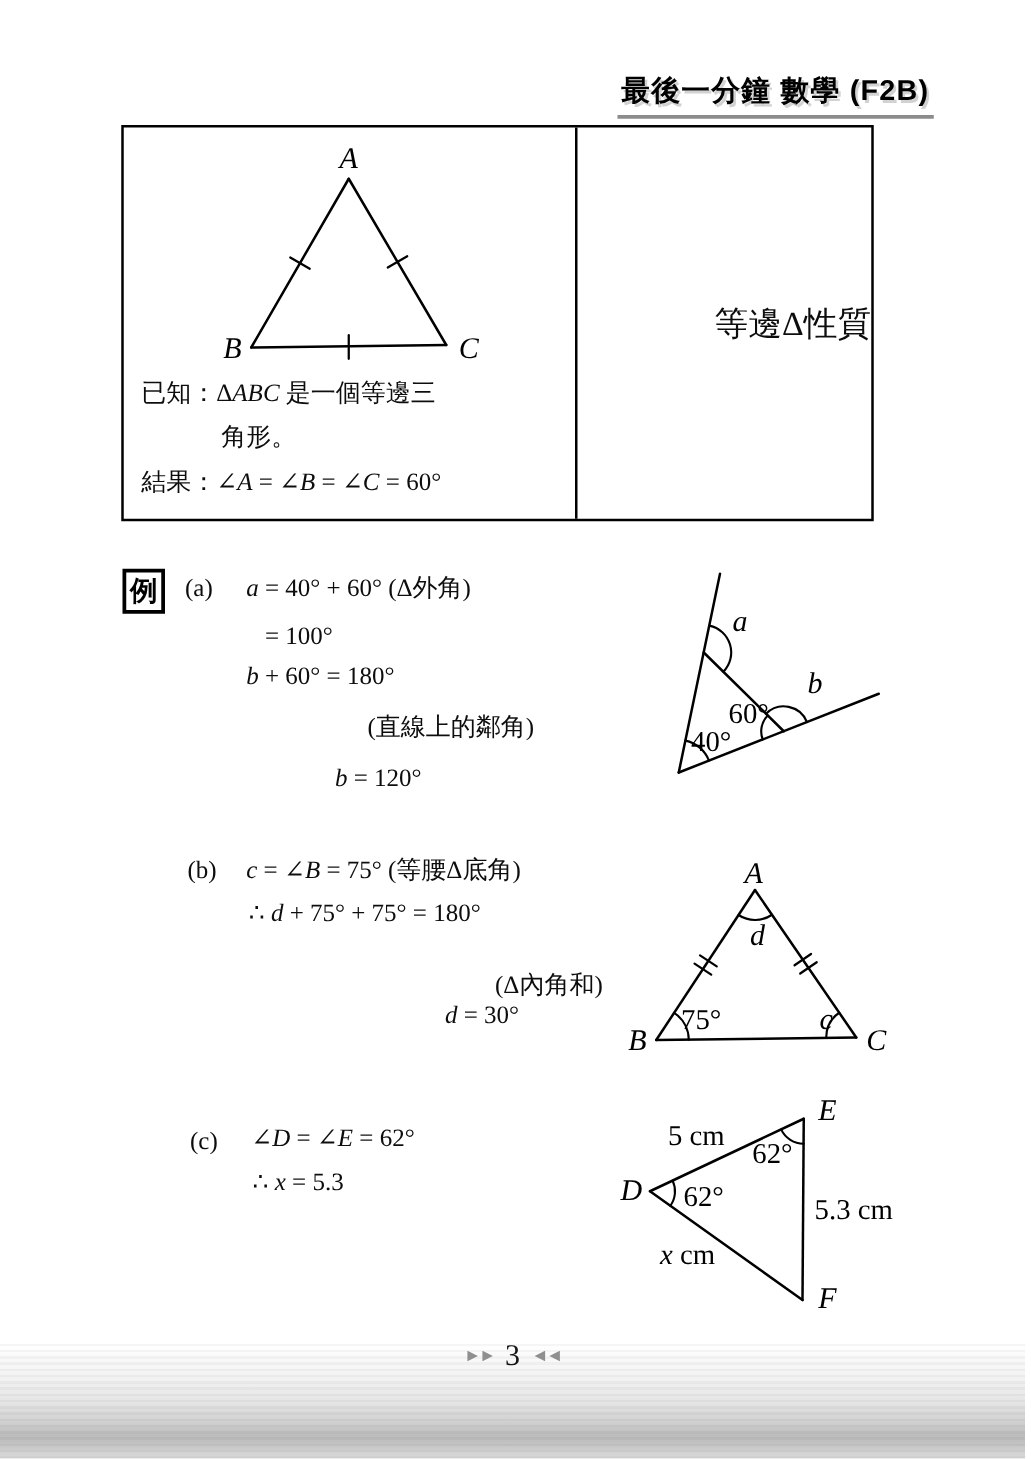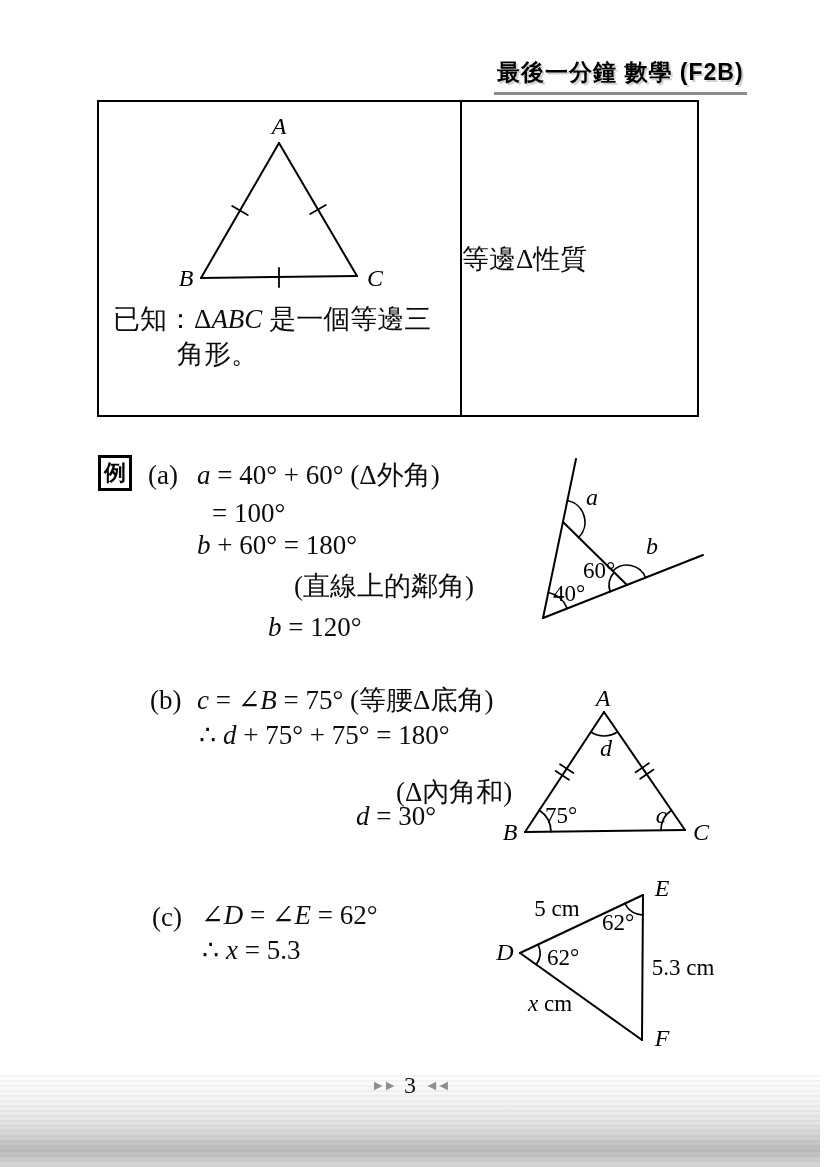--- a/index.html
+++ b/index.html
@@ -4,28 +4,28 @@
 <style>
   html,body {margin:0; padding:0; background:#ffffff;}
   .page {position:relative; width:820px; height:1167px; background:#ffffff; overflow:hidden;
          font-family:"Liberation Serif","DejaVu Serif",serif; color:#0d0d0d;}
 
   .header-title {position:absolute; left:494px; top:57px;
     font-family:"Liberation Sans","DejaVu Sans",sans-serif; font-weight:900; font-size:23px;
     letter-spacing:1px; color:#000; padding:0 3px 4px 3px;
     border-bottom:3px solid #8c8c8c; text-shadow:2px 2px 0 #d2d2d2; white-space:nowrap;}
 
-  .t {position:absolute; font-size:27px; line-height:1.25; white-space:nowrap;}
+  .t {position:absolute; font-size:20px; line-height:1.25; white-space:nowrap;}
   .it {font-style:italic;}
   .prop {font-size:27px;}
 
   .box {position:absolute; left:97px; top:100px; width:598px; height:313px; border:2.5px solid #000;}
   .box-divider {position:absolute; left:360.5px; top:0; bottom:0; width:2.5px; background:#000;}
   .cell-right {position:absolute; left:363px; top:0; right:0; bottom:0;
-               display:flex; align-items:center; justify-content:flex-start;}
+               display:flex; align-items:center; justify-content:flex-end;}
 
   .badge {position:absolute; left:98px; top:455px; width:28px; height:30px;
     border:3px solid #000; display:flex; align-items:center; justify-content:center;
     font-family:"Liberation Sans","DejaVu Sans",sans-serif; font-weight:900; font-size:22px; color:#000;}
 
   svg.diagram {position:absolute; overflow:visible;}
   svg.diagram line, svg.diagram path {stroke:#000; fill:none; stroke-width:2; stroke-linecap:round;}
   svg.diagram path.arc {stroke-width:1.7;}
   svg.diagram line.tick {stroke-width:1.8;}
   svg.diagram text {font-family:"Liberation Serif","DejaVu Serif",serif; font-size:23px; fill:#000;}
@@ -64,20 +64,21 @@
       <g transform="translate(110,176)">
           <line class="tick" x1="0" y1="-9" x2="0" y2="10"></line>
         </g>
       <text class="vtx" x="110" y="33" text-anchor="middle">A</text>
       <text class="vtx" x="17" y="185" text-anchor="middle">B</text>
       <text class="vtx" x="206" y="185" text-anchor="middle">C</text>
     </svg>
 
     <div class="t" style="left:14px; top:201px;"><span>已知：Δ</span><span class="it">ABC</span><span> 是一個等邊三</span></div>
     <div class="t" style="left:78px; top:236px;"><span>角形。</span></div>
+    <div class="t" style="left:14px; top:272px;"><span>結果：∠</span><span class="it">A</span><span> = ∠</span><span class="it">B</span><span> = ∠</span><span class="it">C</span><span> = 60°</span></div>
 
     <div class="cell-right">
       <span class="prop">等邊Δ性質</span>
     </div>
   </div>
 
   <div class="badge">例</div>
 
   <div class="t" style="left:148px; top:459px;">(a)</div>
   <div class="t" style="left:197px; top:459px;"><span class="it">a</span><span> = 40° + 60° (Δ外角)</span></div>

